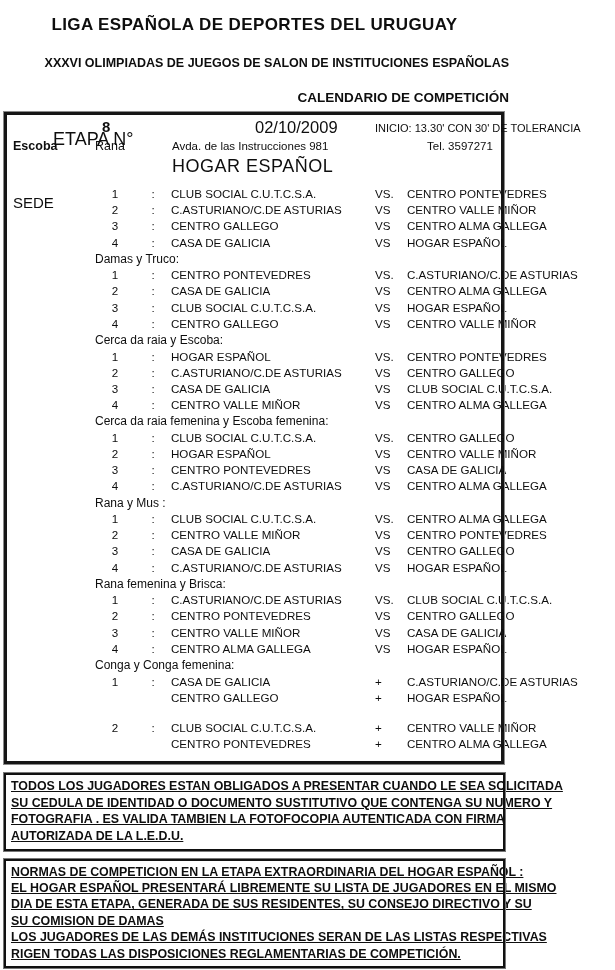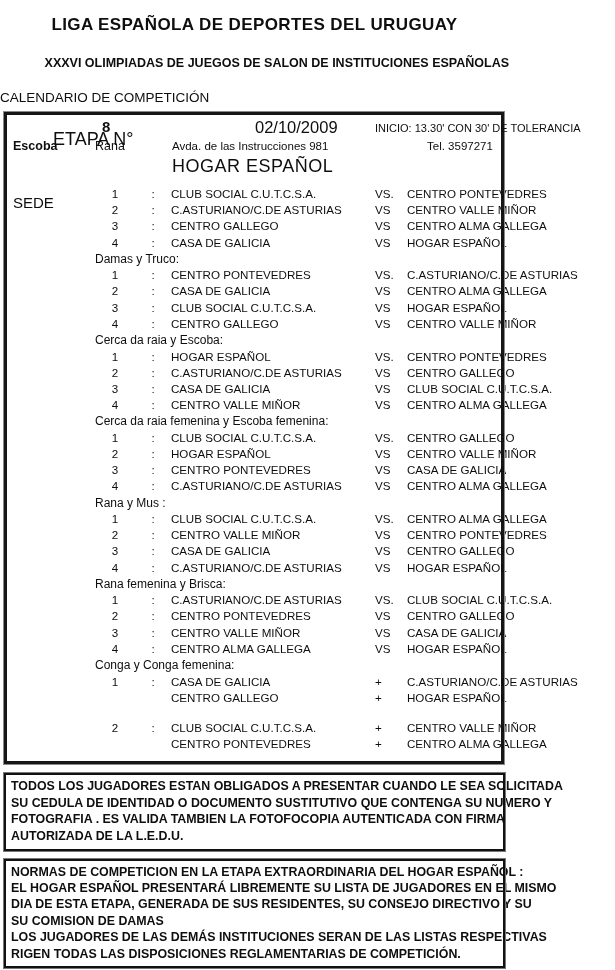--- a/index.html
+++ b/index.html
@@ -22,22 +22,22 @@
     padding-top: 15px;
   }
   .doc-subtitle {
     text-align: right;
     font-weight: bold;
     font-size: 12.5px;
     margin-top: 21px;
     padding-left: 12px;
   }
   .cal-title {
-    text-align: left;
-    font-weight: normal;
+    text-align: right;
+    font-weight: bold;
     font-size: 13.5px;
     margin-top: 20px;
   }
 
   .main-box {
     margin: 7px 5px 0 4px;
     border: 3px solid #161616;
     outline: 1px solid #8a8a8a;
     padding: 3px 0 9px 0;
     background: #fff;
@@ -88,20 +88,21 @@
 
   .note-box {
     margin: 9px 4px 0 4px;
     border: 2px solid #111;
     outline: 1px solid #777;
     padding: 3px 2px 4px 5px;
     font-weight: bold;
     font-size: 12.4px;
     line-height: 16.6px;
     background: #fff;
+    text-decoration: underline;
   }
   #note2 { margin-top: 8px; line-height: 16.4px; }
   .note-line { white-space: nowrap; }
 </style>
 </head>
 <body>
 
 <div class="page">
 
   <div class="doc-title">LIGA ESPAÑOLA DE DEPORTES DEL URUGUAY</div>

